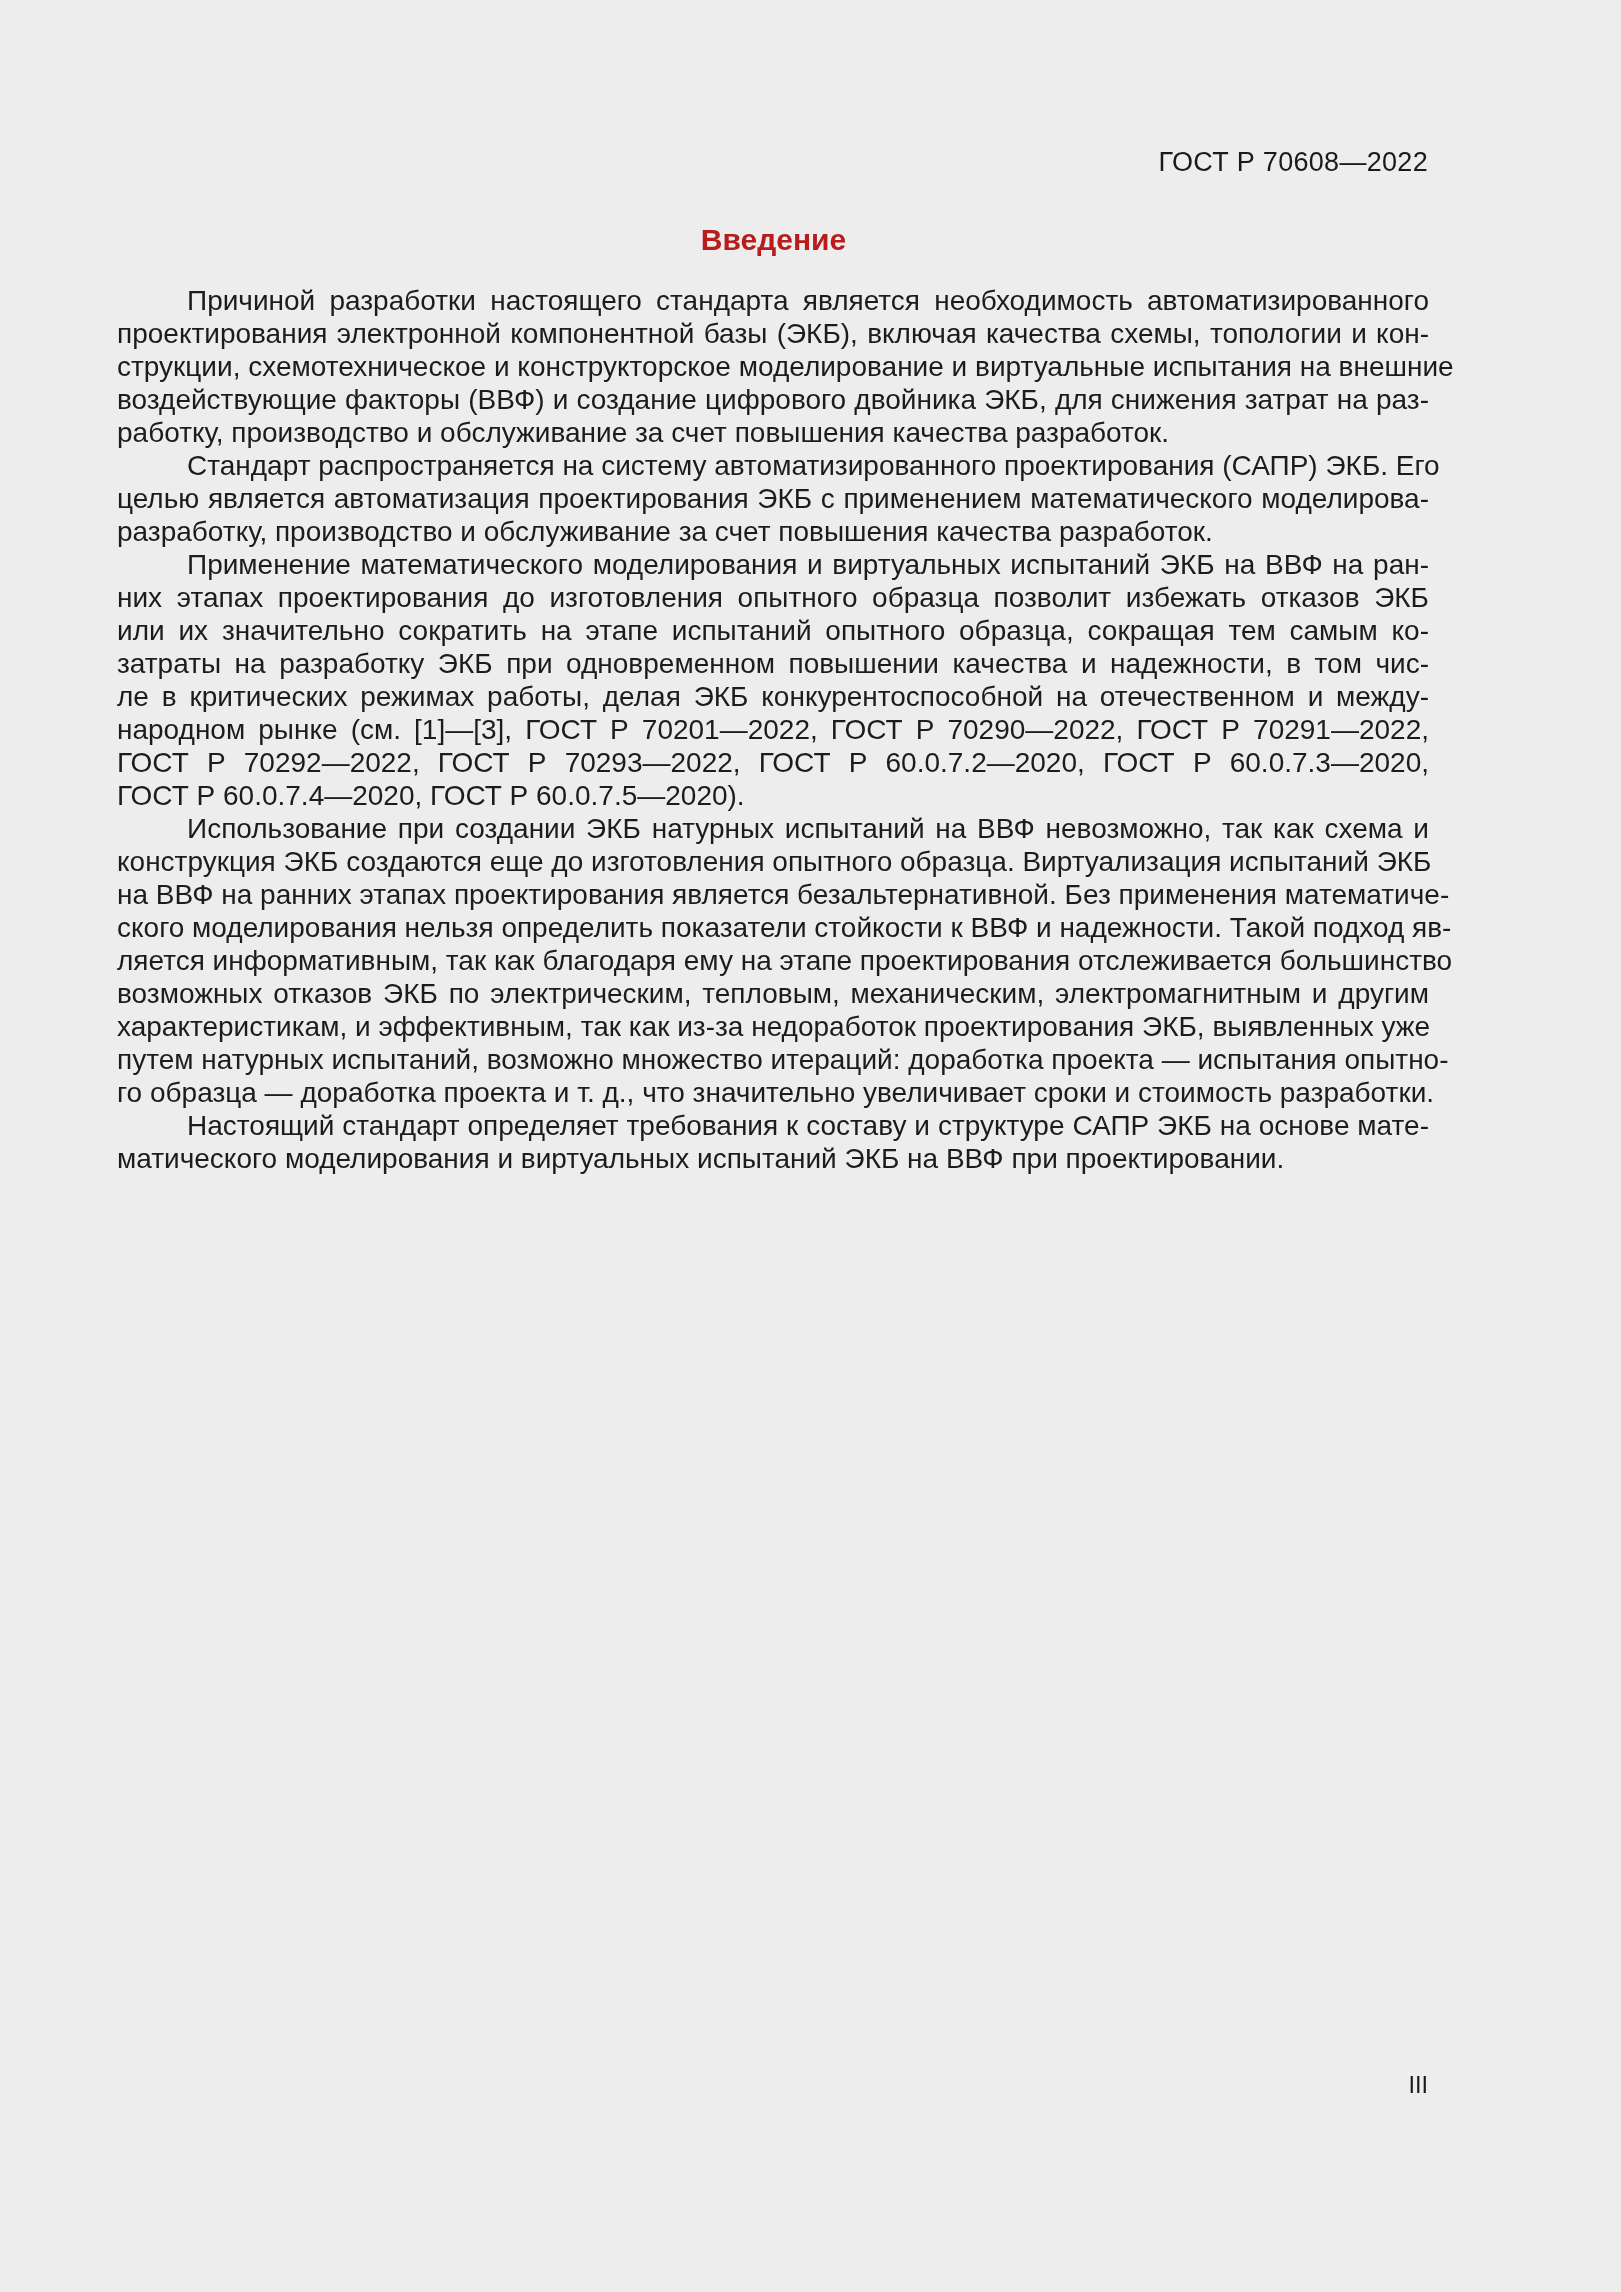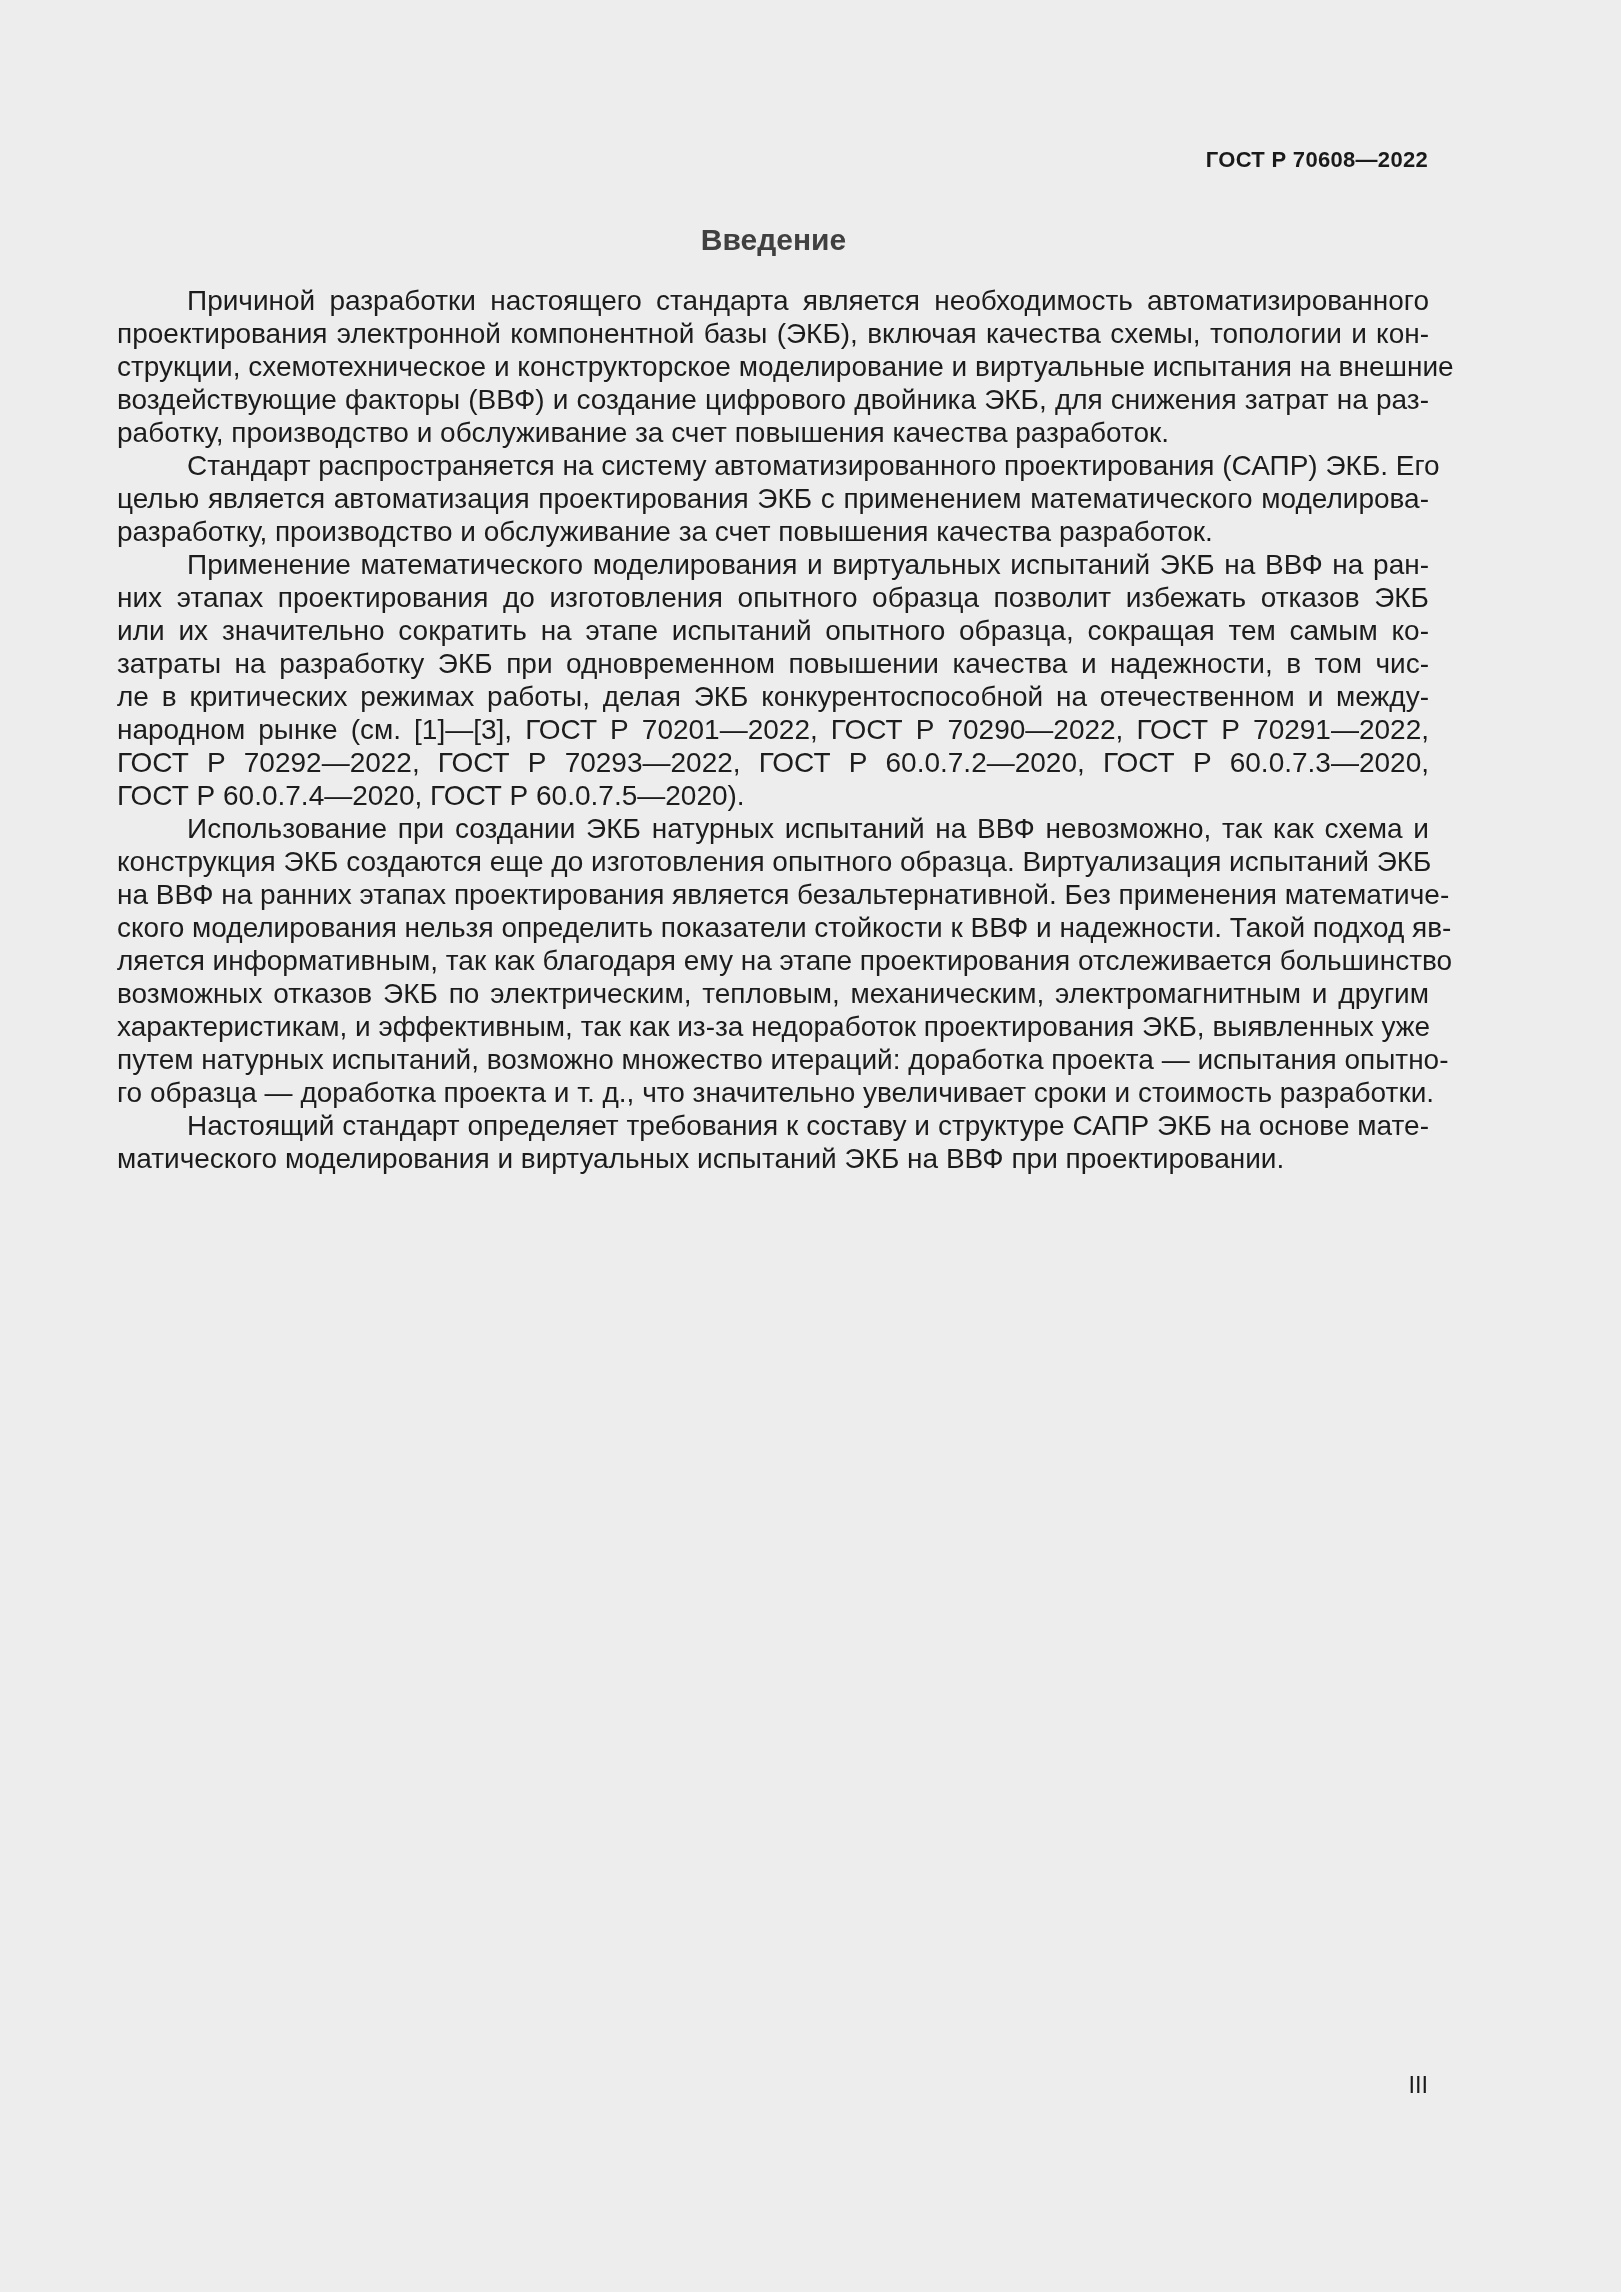--- a/index.html
+++ b/index.html
@@ -12,35 +12,35 @@
     height: 2293px;
     position: relative;
     overflow: hidden;
     font-family: "Liberation Sans", sans-serif;
     color: #1c1c1c;
   }
   .doc-code {
     position: absolute;
     top: 147px;
     right: 193px;
-    font-size: 22px;
-    font-weight: bold;
+    font-size: 27px;
+    font-weight: normal;
     letter-spacing: 0.3px;
     color: #1a1a1a;
     text-align: right;
   }
   .section-title {
     position: absolute;
     top: 223px;
     left: 0;
     width: 1547px;
     text-align: center;
     font-size: 30px;
     font-weight: bold;
-    color: #404040;
+    color: #b91c1c;
   }
   .body-text {
     position: absolute;
     top: 284px;
     left: 117px;
     width: 1312px;
     font-size: 28px;
     line-height: 33px;
   }
   .line {

